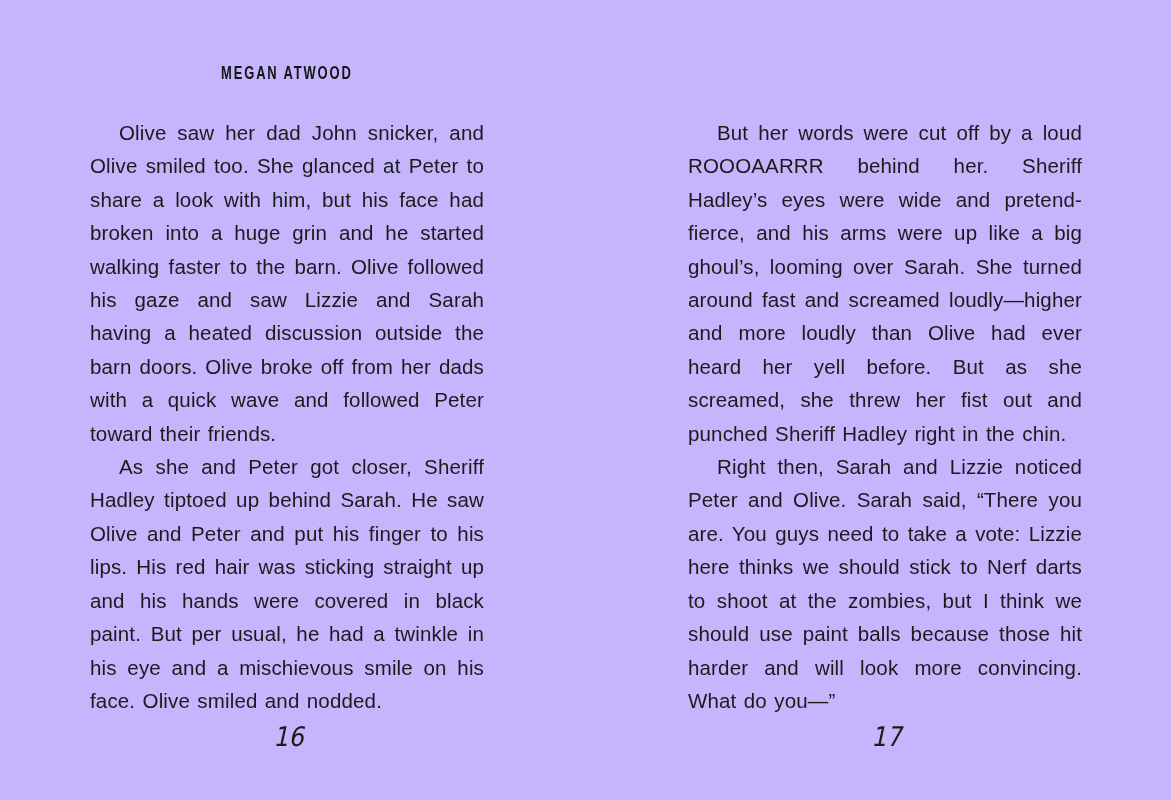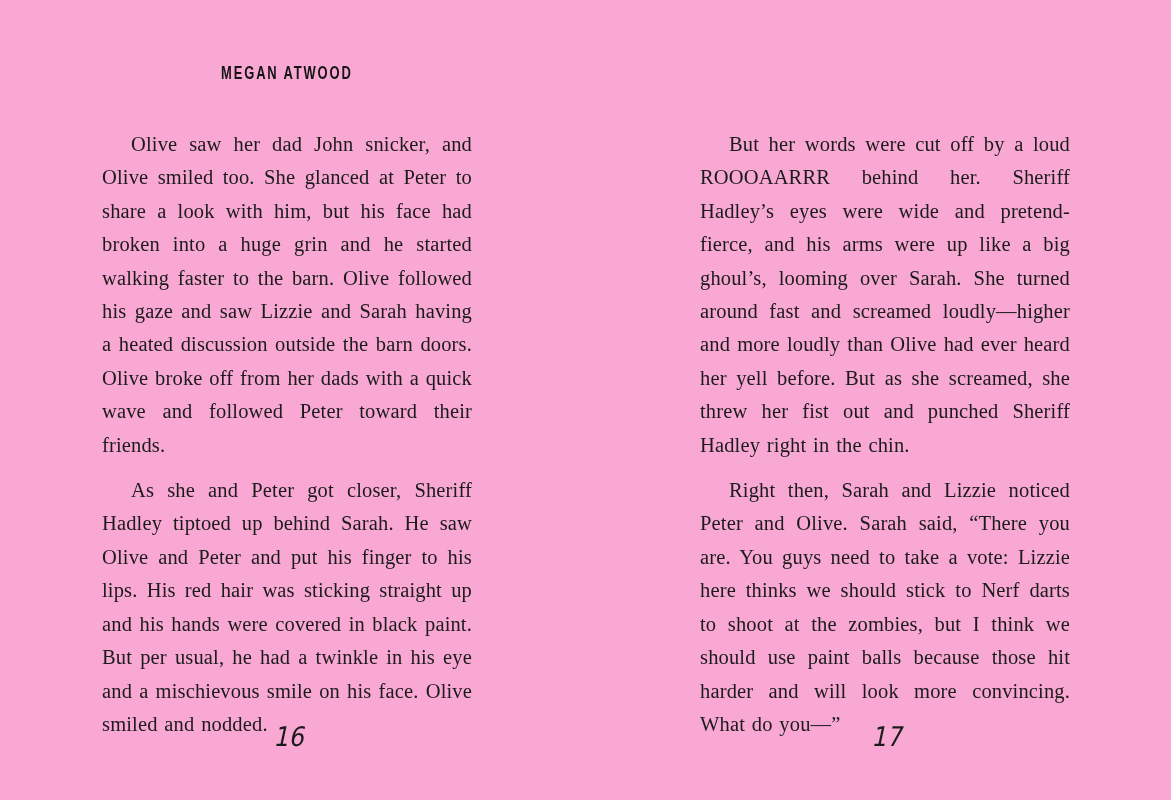--- a/index.html
+++ b/index.html
@@ -4,21 +4,21 @@
 <style>
   html, body {
     margin: 0;
     padding: 0;
     background: #ffffff;
   }
   .spread {
     position: relative;
     width: 1171px;
     height: 800px;
-    background: #f9a8d4;
+    background: #c4b5fd;
     overflow: hidden;
     color: #1b1b1b;
   }
   .page {
     position: absolute;
     top: 0;
     height: 800px;
     width: 394px;
   }
   .page-left  { left: 90px; }
@@ -44,22 +44,22 @@
     white-space: nowrap;
   }
 
   .page-body {
     position: absolute;
     top: 116px;
     left: 0;
     right: 0;
   }
   .page-body p {
-    margin: 12px;
-    font-family: Liberation Serif, serif;
+    margin: 0;
+    font-family: Liberation Sans, sans-serif;
     font-size: 20.5px;
     line-height: 33.4px;
     text-align: justify;
     text-indent: 29px;
     color: #1b1b1b;
     letter-spacing: 0.15px;
     word-spacing: 1.5px;
   }
 
   .page-number {

